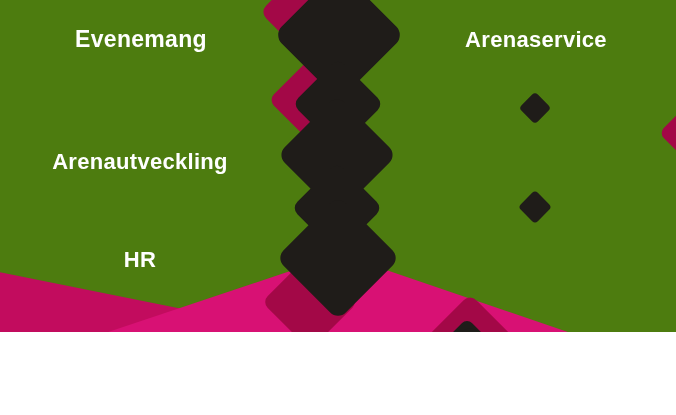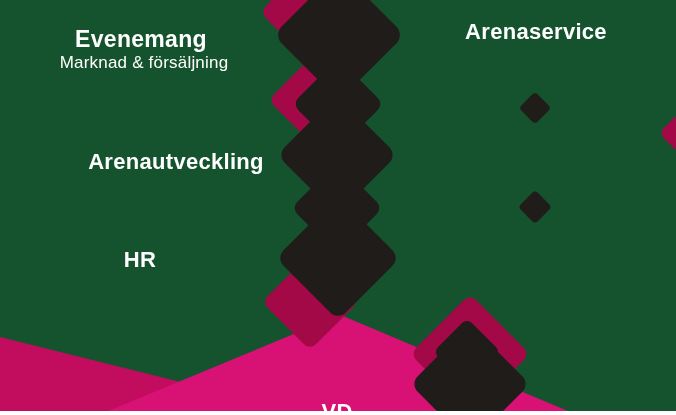--- a/index.html
+++ b/index.html
@@ -1,21 +1,21 @@
 <!DOCTYPE html>
 <html><head>
 <meta charset="utf-8">
 <style>
   html, body { margin: 0; padding: 0; background: #ffffff; }
   .canvas {
     position: relative;
     width: 676px;
-    height: 411px;
+    height: 332px;
     overflow: hidden;
-    background: #14532d;
+    background: #4d7c0f;
     font-family: "Liberation Sans", sans-serif;
   }
   
   .bg-shade {
     position: absolute; inset: 0;
     background: #c20c5e;
     clip-path: polygon(0 82%, 44% 100%, 0 100%);
   }
   .bg-chevron {
     position: absolute; inset: 0;
@@ -67,21 +67,20 @@
   <div class="diamond" style="left:337px; top:208px; width:65px; height:65px; border-radius:9px;"></div>
   <div class="diamond" style="left:338px; top:258px; width:88px; height:88px; border-radius:11px;"></div>
 
   <div class="diamond" style="left:535px; top:108px; width:23px; height:23px; border-radius:4px;"></div>
   <div class="diamond" style="left:535px; top:207px; width:24px; height:24px; border-radius:4px;"></div>
 
   <div class="diamond" style="left:467px; top:352px; width:48px; height:48px; border-radius:7px;"></div>
   <div class="diamond" style="left:470px; top:384px; width:85px; height:85px; border-radius:11px;"></div>
 
   <div class="label title-lg" style="left:141px; top:39px;">Evenemang</div>
-  <div class="label sub" style="left:144px; top:63px;">Marknad &amp; försäljning</div>
-  <div class="label" style="left:140px; top:162px;margin-left:36px;">Arenautveckling</div>
+  <div class="label" style="left:140px; top:162px;">Arenautveckling</div>
   <div class="label" style="left:140px; top:260px;">HR</div>
 
-  <div class="label" style="left:536px; top:32px;">Arenaservice</div>
+  <div class="label" style="left:536px; top:40px;">Arenaservice</div>
 
   <div class="label" style="left:337px; top:372px;margin-top:40px;">VD</div>
 
 </div>
 
 </body></html>

